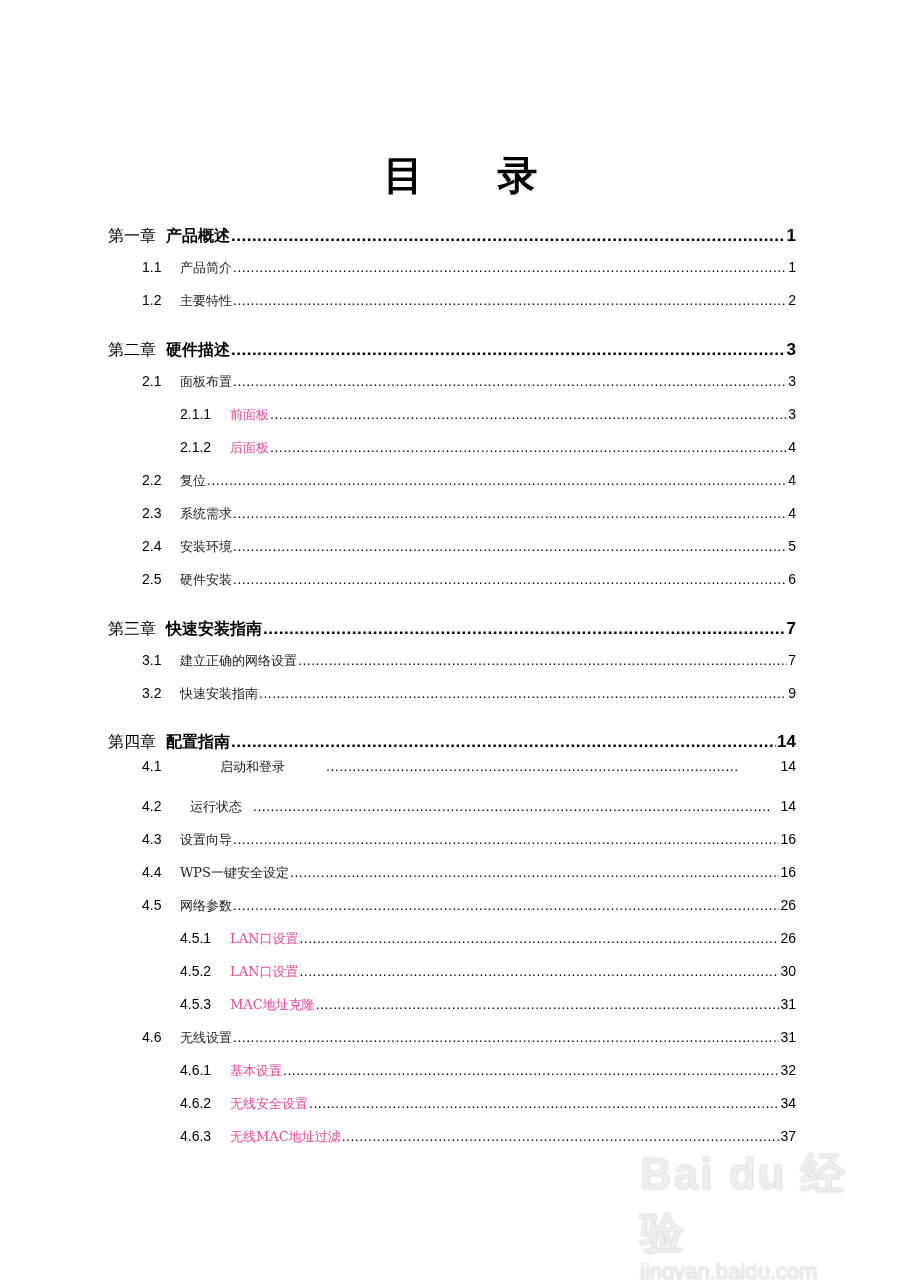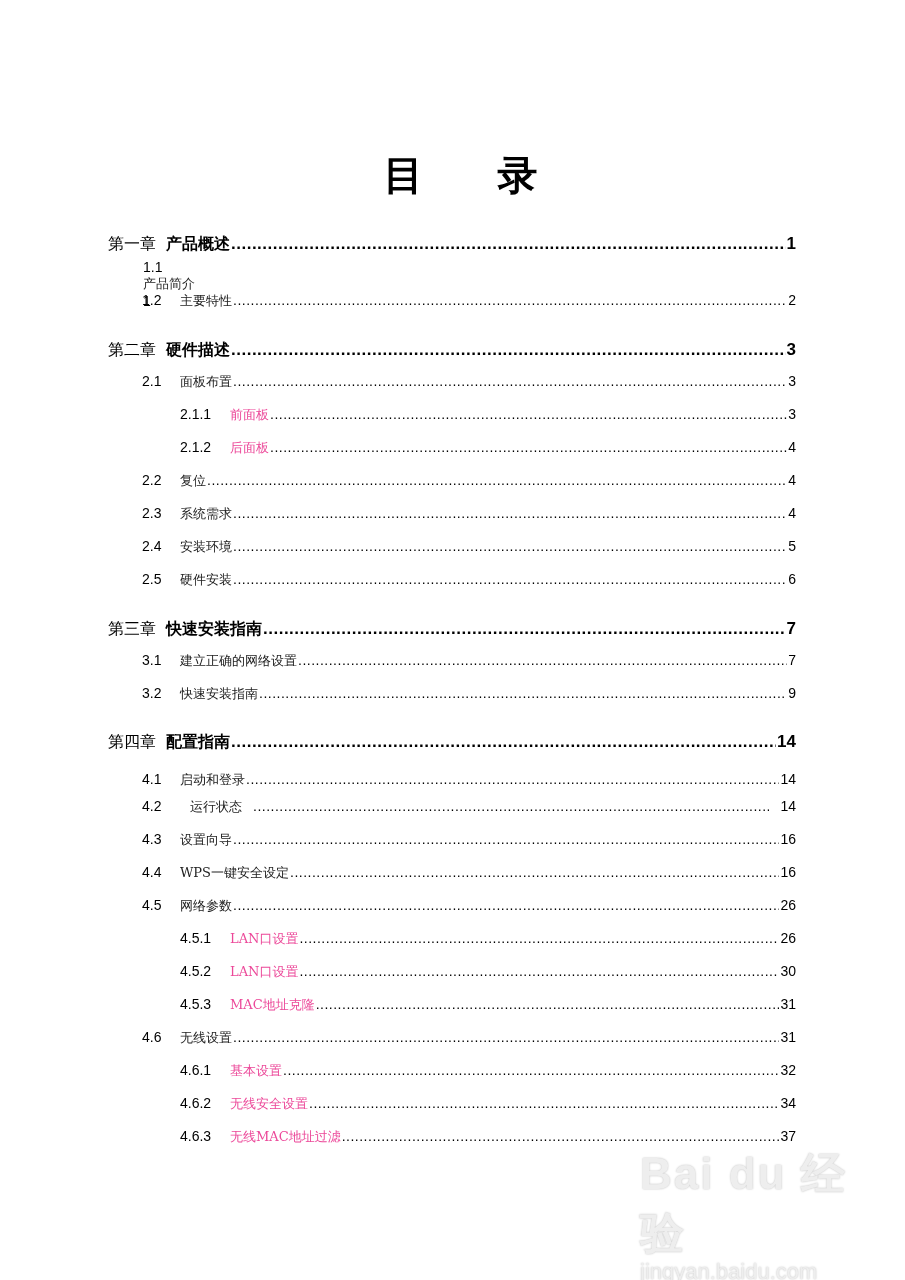--- a/index.html
+++ b/index.html
@@ -29,27 +29,27 @@
                text-shadow:0 0 2px #bbb; }
   .wm-logo { font-size:44px; font-weight:bold; letter-spacing:2px; }
   .wm-url { font-size:22px; margin-top:-4px; }
 </style>
 </head>
 <body>
 
 <div class="title">目 录</div>
 
 <div class="toc" id="toc">
-    <div class="row lvl0" style="top: 8px; justify-content: flex-end;">
+    <div class="row lvl0" style="top: 0px; justify-content: flex-end;">
       <span class="num">第一章</span>
       <span class="label">产品概述</span>
       <span class="dots"></span>
       <span class="page">1</span>
     </div>
-    <div class="row lvl1" style="top: 33px; flex-direction: column;">
+    <div class="row lvl1" style="top: 33px;">
       <span class="num">1.1</span>
       <span class="label">产品简介</span>
       <span class="dots"></span>
       <span class="page">1</span>
     </div>
     <div class="row lvl1" style="top: 66px;">
       <span class="num">1.2</span>
       <span class="label">主要特性</span>
       <span class="dots"></span>
       <span class="page">2</span>
@@ -119,21 +119,21 @@
       <span class="label">快速安装指南</span>
       <span class="dots"></span>
       <span class="page">9</span>
     </div>
     <div class="row lvl0" style="top: 506px;">
       <span class="num">第四章</span>
       <span class="label">配置指南</span>
       <span class="dots"></span>
       <span class="page">14</span>
     </div>
-    <div class="row lvl1" style="top: 545px;">
+    <div class="row lvl1" style="top: 532px; gap: 40px;">
       <span class="num">4.1</span>
       <span class="label">启动和登录</span>
       <span class="dots"></span>
       <span class="page">14</span>
     </div>
     <div class="row lvl1" style="top: 572px; gap: 10px;">
       <span class="num">4.2</span>
       <span class="label">运行状态</span>
       <span class="dots"></span>
       <span class="page">14</span>

